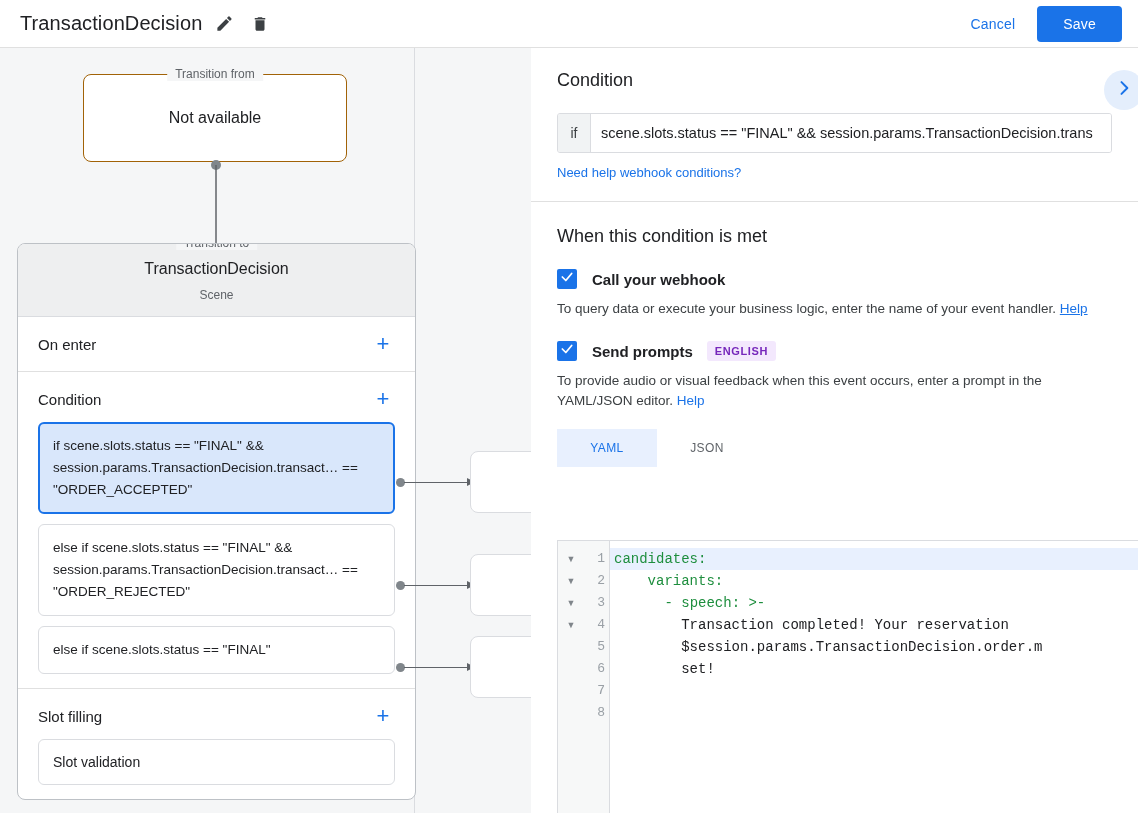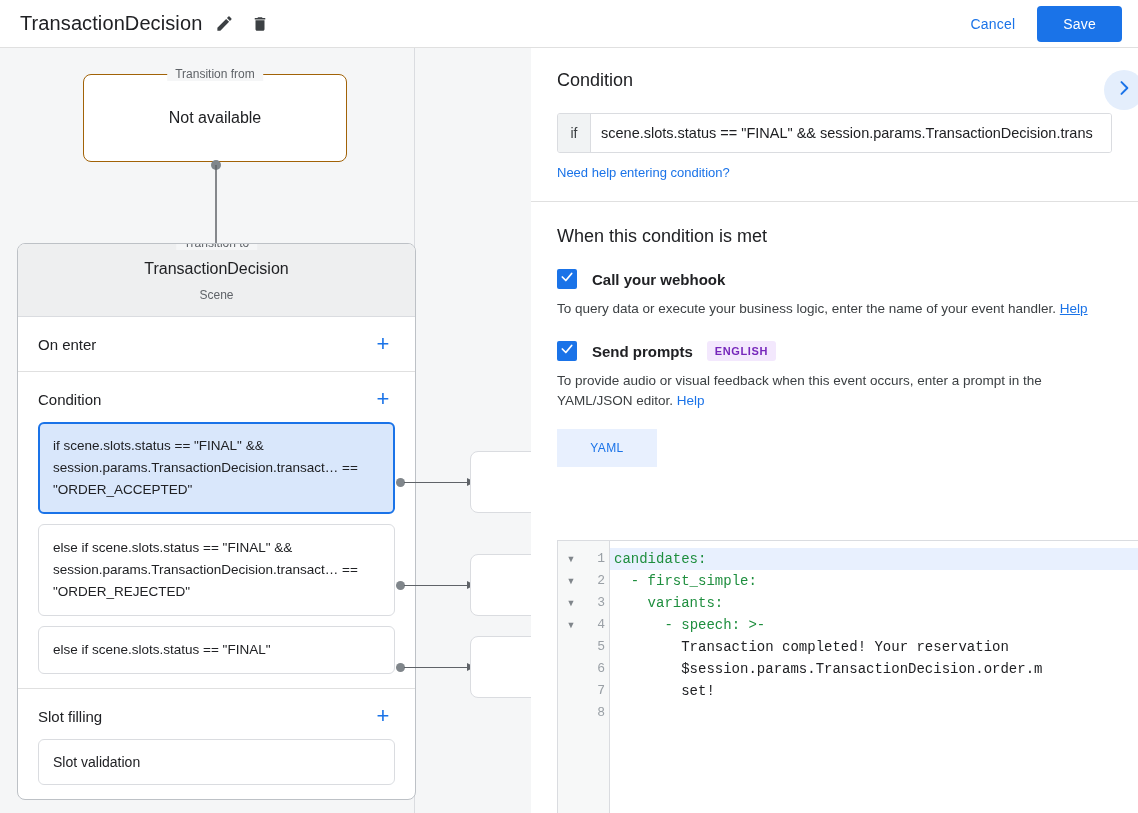--- a/index.html
+++ b/index.html
@@ -382,21 +382,21 @@
           <polyline points="9 5 16 12 9 19"></polyline>
         </svg>
       </span>
     </div>
 
     <div id="cond-input-row">
       <div id="cond-if">if</div>
       <input id="cond-value" type="text" value="scene.slots.status == &quot;FINAL&quot; &amp;&amp; session.params.TransactionDecision.trans" style="">
     </div>
 
-    <a id="cond-help-link">Need help entering condition?</a>
+    <a id="cond-help-link">Need help webhook conditions?</a>
   </div>
 
   <div id="panel-met-section">
     <div id="panel-met-title">When this condition is met</div>
 
     
     <div class="check-row">
       <div class="checkbox">
         <span>
           <svg width="14" height="14" viewBox="0 0 24 24" fill="none" stroke="#ffffff" stroke-width="3" stroke-linecap="round" stroke-linejoin="round">
@@ -426,20 +426,21 @@
       <div class="badge">ENGLISH</div>
     </div>
 
     <div class="helper-text">
       <span>To provide audio or visual feedback when this event occurs, enter a prompt in the YAML/JSON editor.</span>
       <a class="nounder">Help</a>
     </div>
 
     <div id="format-tabs">
       <div class="format-tab active">YAML</div>
+      <div class="format-tab">JSON</div>
     </div>
   </div>
 </div>
 
 <div id="editor">
   <div id="fold-gutter">
       <div class="fold">▼</div>
       <div class="fold">▼</div>
       <div class="fold">▼</div>
       <div class="fold">▼</div>
@@ -453,21 +454,20 @@
       <div class="lnum">2</div>
       <div class="lnum">3</div>
       <div class="lnum">4</div>
       <div class="lnum">5</div>
       <div class="lnum">6</div>
       <div class="lnum">7</div>
       <div class="lnum">8</div>
     </div>
   <div id="code-area">
       <div class="cline hl"><span class="k">candidates:</span></div>
-      <div class="cline">  <span class="k">- first_simple:</span></div>
       <div class="cline">    <span class="k">variants:</span></div>
       <div class="cline">      <span class="k">- speech: &gt;-</span></div>
       <div class="cline">        Transaction completed! Your reservation</div>
       <div class="cline">        $session.params.TransactionDecision.order.m</div>
       <div class="cline">        set!</div>
       <div class="cline"></div>
     </div>
 </div>
 
 </body></html>

